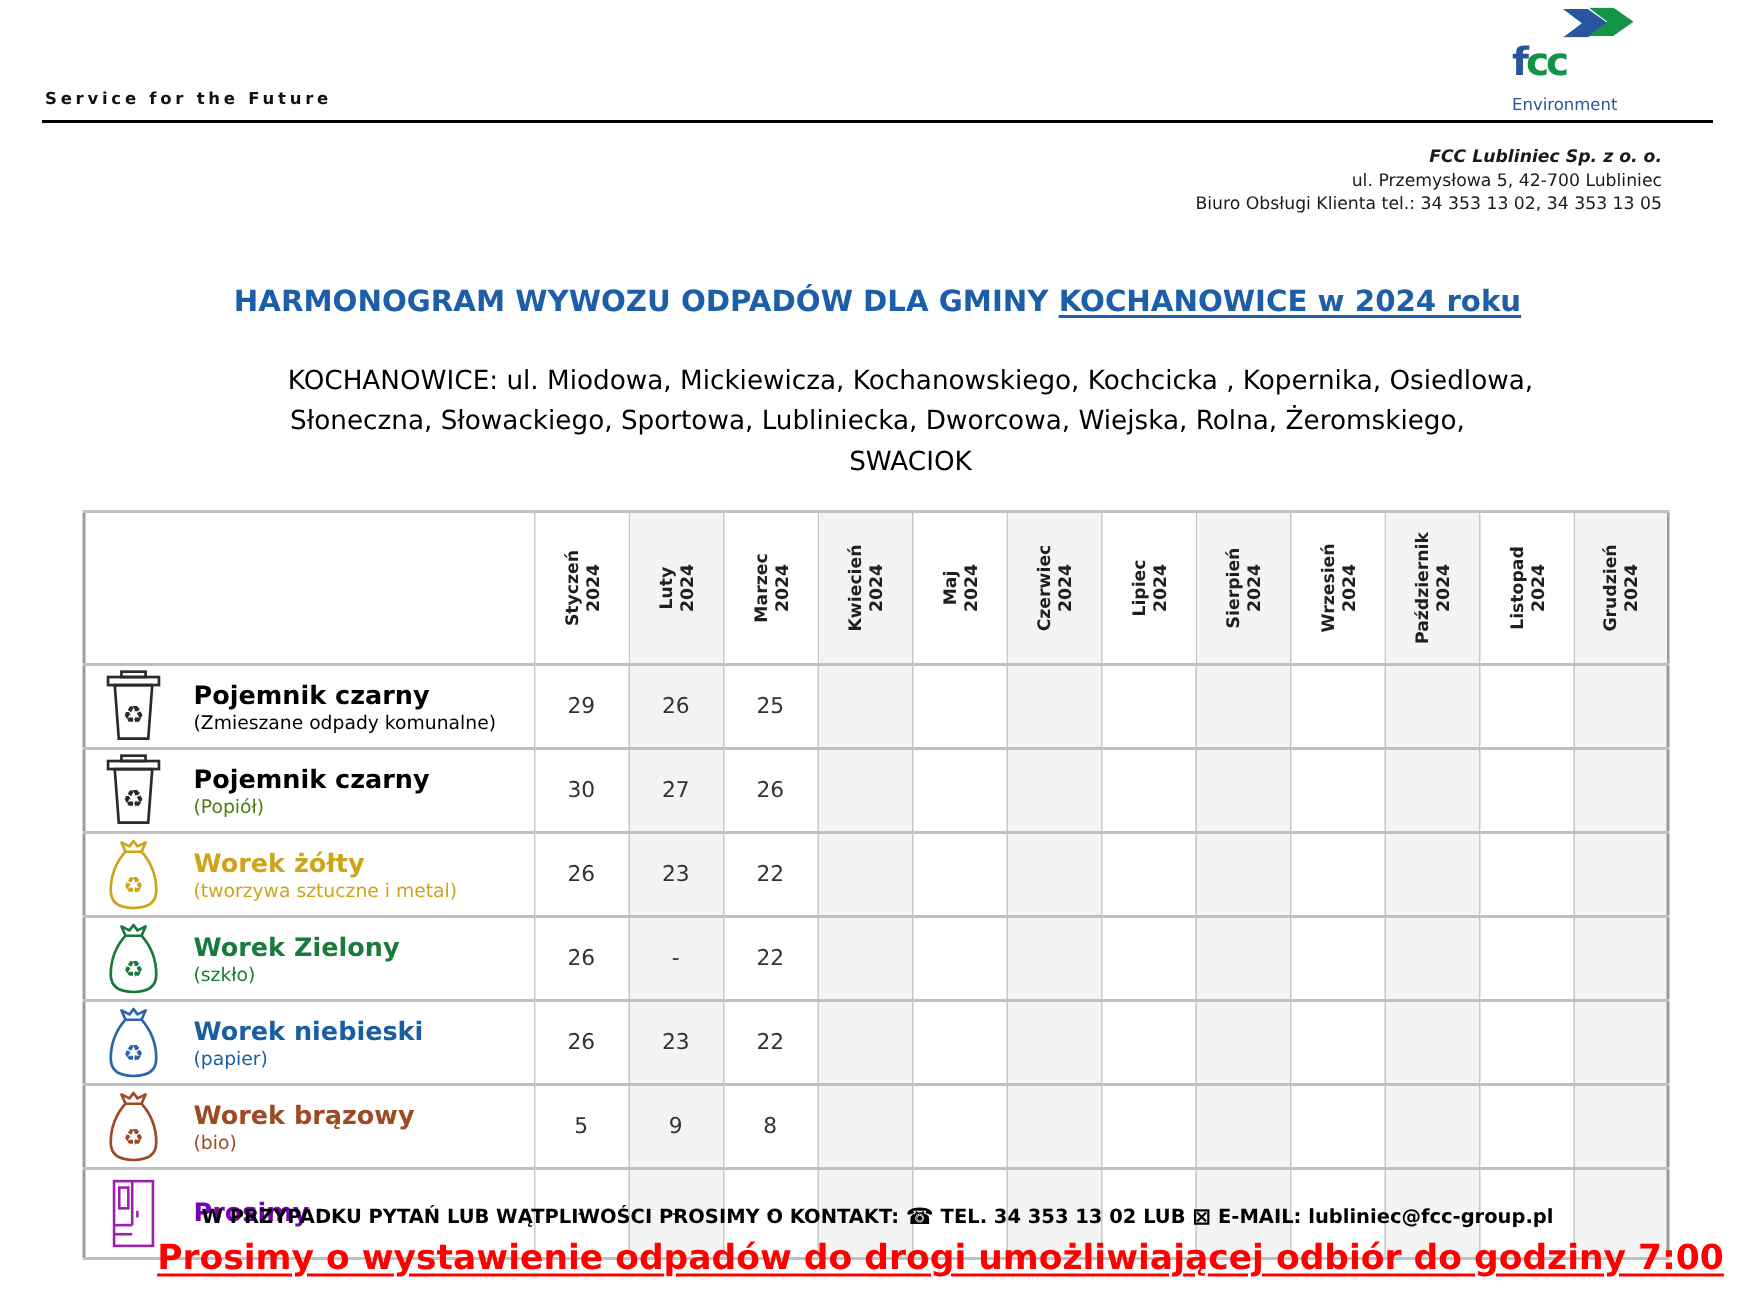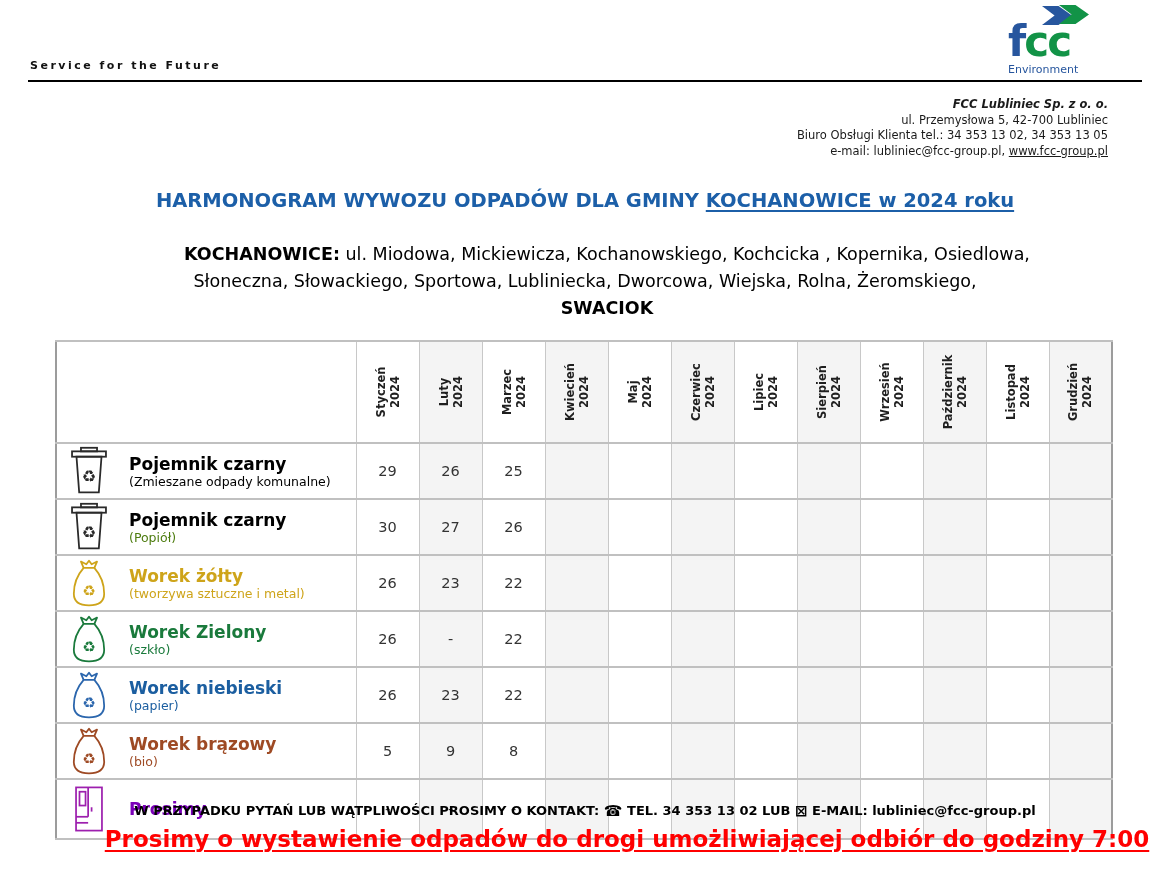--- a/index.html
+++ b/index.html
@@ -12,41 +12,41 @@
   .topline{position:absolute;left:28px;right:28px;top:80px;border-top:2px solid #000;}
 
   
   .logo{position:absolute;right:66px;top:5px;width:96px;}
   .logo-arrows{position:relative;height:22px;margin-left:34px;}
   .arrow{position:absolute;width:30px;height:19px;}
   .arrow.blue{left:0;top:1px;background:#27569e;
       clip-path:polygon(0 0,55% 0,100% 50%,55% 100%,0 100%,42% 50%);}
   .arrow.green{left:17px;top:0;background:#129347;
       clip-path:polygon(0 0,55% 0,100% 50%,55% 100%,0 100%,42% 50%);}
-  .logo-letters{font-weight:bold;font-size:42px;line-height:30px;letter-spacing:-2px;
+  .logo-letters{font-weight:bold;font-size:26px;line-height:30px;letter-spacing:-2px;
       font-family:"DejaVu Sans",sans-serif;}
   .logo-letters .lb{color:#27569e;}
   .logo-letters .lg{color:#129347;}
   .logo-sub{font-size:11px;color:#27569e;margin-top:6px;}
 
   
   .address{position:absolute;right:62px;top:97px;text-align:right;font-size:11.5px;
            line-height:15.5px;color:#1a1a1a;}
   .address .co{font-weight:bold;font-style:italic;}
   .address a{color:#1a1a1a;text-decoration:underline;}
 
   
   .title{position:absolute;top:189px;left:0;width:100%;text-align:center;
          font-size:19.5px;font-weight:bold;color:#1c5fa8;}
   .title .u{text-decoration:underline;text-decoration-thickness:2px;text-underline-offset:3px;}
 
   
   .subtitle{position:absolute;top:241px;left:30px;right:30px;text-align:center;
             font-size:17.5px;line-height:27px;color:#000;}
-  .subtitle .b{font-weight:bold;margin-left:44px;}
+  .subtitle .b{font-weight:normal;margin-left:44px;}
 
   
   .schedule{position:absolute;top:340px;left:55px;}
   table{border-collapse:collapse;table-layout:fixed;width:1058px;
         border:2px solid #9c9c9c;}
   th,td{border-top:2px solid #c0c0c0;border-bottom:2px solid #c0c0c0;
         border-left:1px solid #c8c8c8;border-right:1px solid #c8c8c8;
         padding:0;background:#fff;}
   col.label-col{width:300px;}
   th.month{height:100px;position:relative;font-weight:bold;}
@@ -85,21 +85,20 @@
     <div class="logo-letters"><span class="lb">f</span><span class="lg">cc</span></div>
     <div class="logo-sub">Environment</div>
   </div>
 
   <div class="topline"></div>
 
   <div class="address">
     <div class="co">FCC Lubliniec Sp. z o. o.</div>
     <div>ul. Przemysłowa 5, 42-700 Lubliniec</div>
     <div>Biuro Obsługi Klienta tel.: 34 353 13 02, 34 353 13 05</div>
-    <div><span>e-mail: lubliniec@fcc-group.pl, </span><a href="#">www.fcc-group.pl</a></div>
   </div>
 
   <div class="title"><span>HARMONOGRAM WYWOZU ODPADÓW DLA GMINY </span><span class="u">KOCHANOWICE w 2024 roku</span></div>
 
   <div class="subtitle">
     <span class="b">KOCHANOWICE:</span><span> ul. Miodowa, Mickiewicza, Kochanowskiego, Kochcicka , Kopernika, Osiedlowa,</span><br>
     <span>Słoneczna, Słowackiego, Sportowa, Lubliniecka, Dworcowa, Wiejska,  Rolna, Żeromskiego,</span><br>
     <span class="b">SWACIOK</span>
   </div>
 

